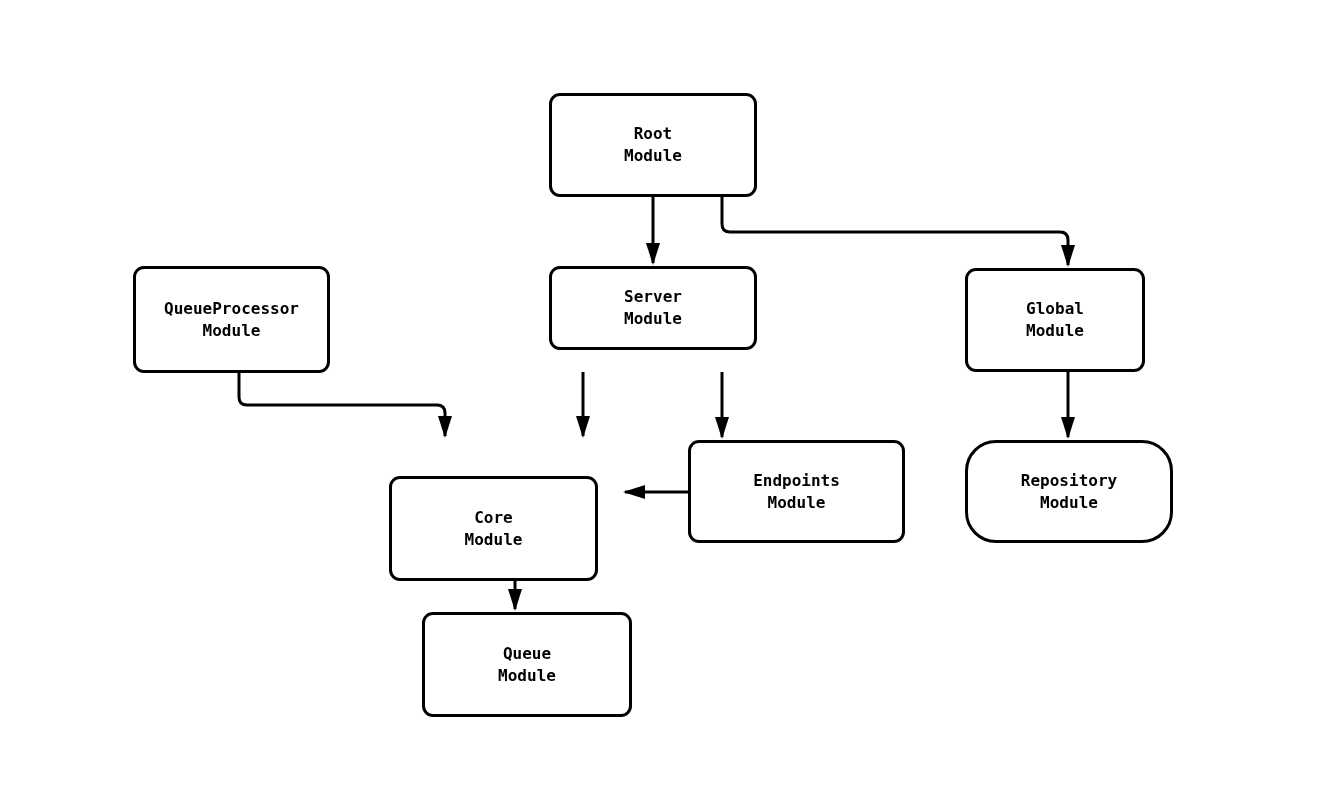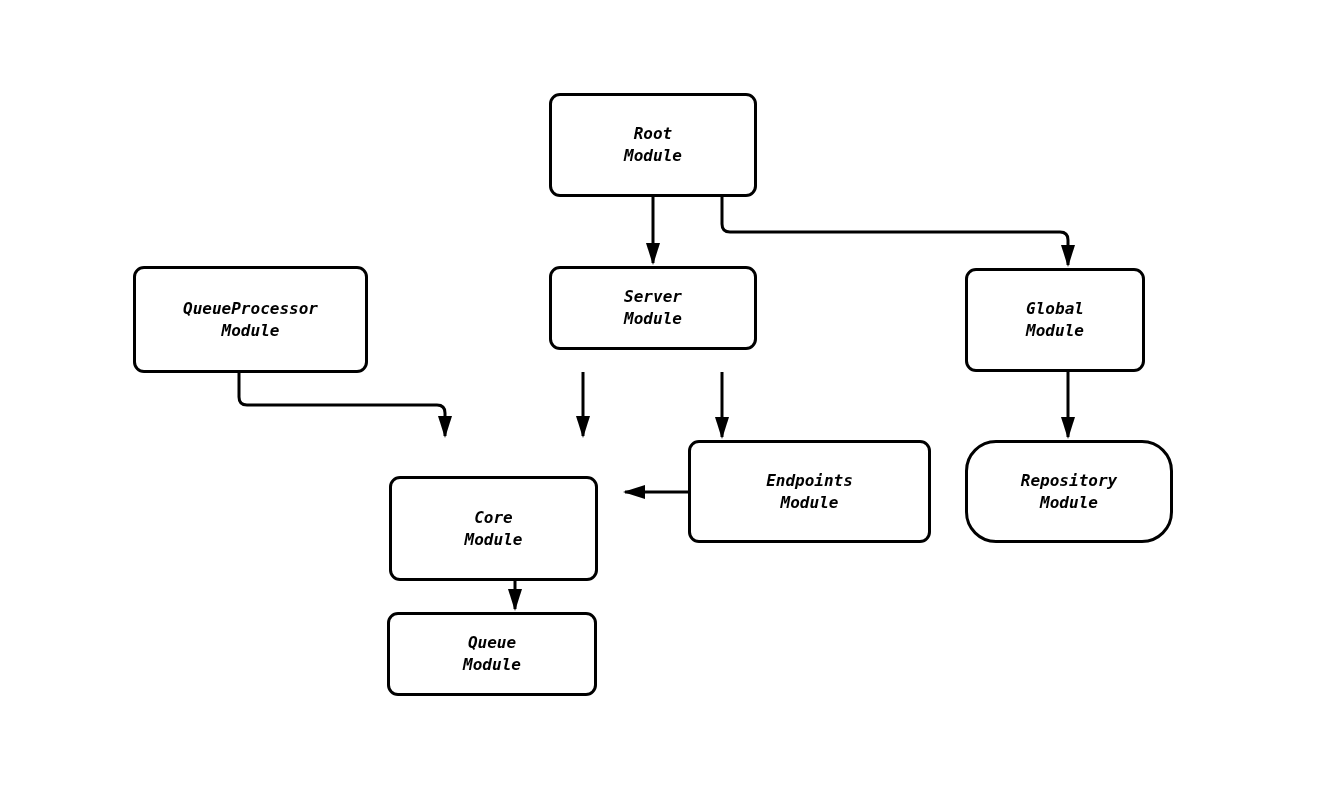--- a/index.html
+++ b/index.html
@@ -28,37 +28,36 @@
   .node {
     position: absolute;
     box-sizing: border-box;
     background: #ffffff;
     border: 3px solid #000000;
     border-radius: 11px;
     display: flex;
     align-items: center;
     justify-content: center;
     text-align: center;
-    font-style: italic;
   }
   .node-label {
     white-space: pre-line;
     font-weight: 700;
     font-size: 16px;
     line-height: 22px;
     color: #000000;
   }
   #node-root          { left: 549px; top:  93px; width: 208px; height: 104px; }
-  #node-queueprocessor{ left: 133px; top: 266px; width: 235px; height: 107px; }
+  #node-queueprocessor{ left: 133px; top: 266px; width: 197px; height: 107px; }
   #node-server        { left: 549px; top: 266px; width: 208px; height: 84px; }
   #node-global        { left: 965px; top: 268px; width: 180px; height: 104px; }
   #node-core          { left: 389px; top: 439px; width: 209px; height: 105px; margin-top: 37px; }
-  #node-endpoints     { left: 688px; top: 440px; width: 243px; height: 103px; }
+  #node-endpoints     { left: 688px; top: 440px; width: 217px; height: 103px; }
   #node-repository    { left: 965px; top: 440px; width: 208px; height: 103px; border-radius: 31px; }
-  #node-queue         { left: 387px; top: 612px; width: 210px; height: 84px; }
+  #node-queue         { left: 422px; top: 612px; width: 210px; height: 105px; }
 </style>
 </head>
 <body>
 
 <div class="canvas">
 
   <svg class="edge-layer" width="1337" height="809" viewBox="0 0 1337 809" xmlns="http://www.w3.org/2000/svg">
     <defs>
       <marker id="arrow" viewBox="0 0 11 7" refX="10" refY="3.5" markerWidth="22" markerHeight="14" markerUnits="userSpaceOnUse" orient="auto">
         <path d="M0,0 L11,3.5 L0,7 z" fill="#000000"></path>

